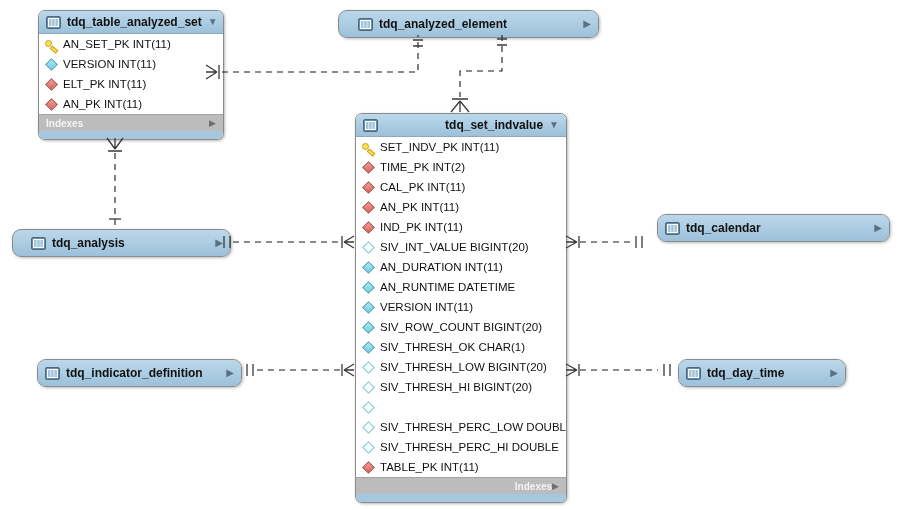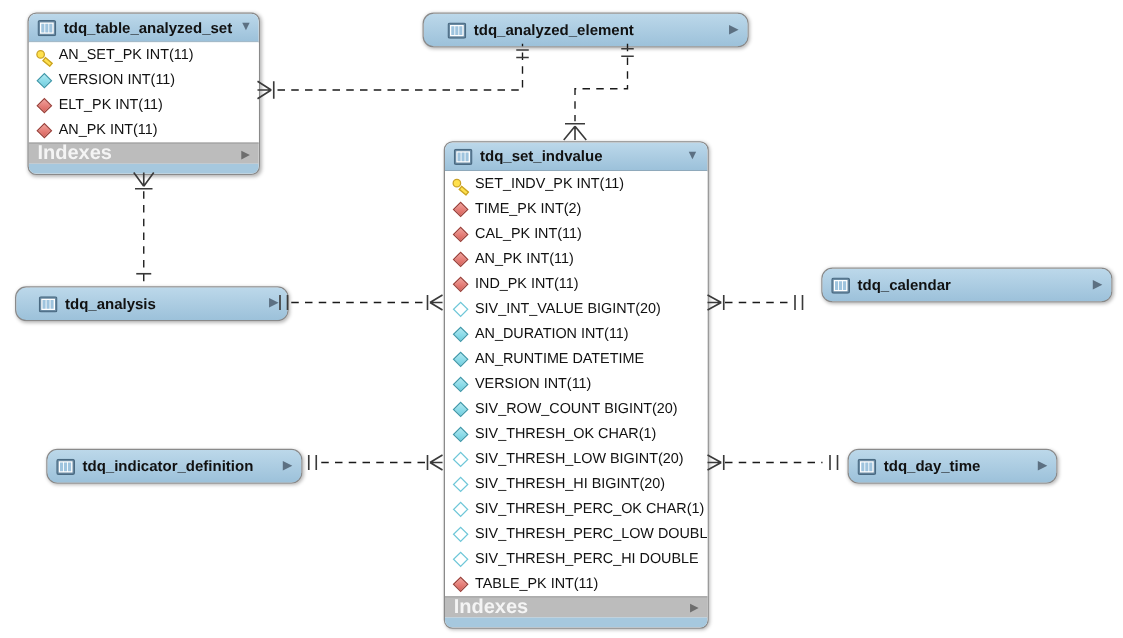--- a/index.html
+++ b/index.html
@@ -24,21 +24,21 @@
       border:1.5px solid #c9a227;background:#ffe14d;}
   .primary-key-icon::after{content:"";position:absolute;left:6px;top:7px;width:6px;height:2px;background:#ffe14d;
       border:1px solid #c9a227;transform:rotate(40deg);transform-origin:left center;}
   .fk-icon::before,.notnull-icon::before,.nullable-icon::before{content:"";position:absolute;left:2px;top:2px;
       width:7px;height:7px;transform:rotate(45deg);}
   .fk-icon::before{background:linear-gradient(135deg,#f2a09a,#d9615a);border:1px solid #9c3f38;}
   .notnull-icon::before{background:linear-gradient(135deg,#aee9f2,#6fcfe0);border:1px solid #3e99aa;}
   .nullable-icon::before{background:#fff;border:1px solid #6fc7d8;}
   .ftr{height:16px;display:flex;align-items:center;padding:0 7px;background:#bcbcbc;
        border-top:1px solid #a3a3a3;}
-  .ftr .flabel{font-size:16px;font-weight:bold;color:#f4f4f4;flex:1 1 auto;}
+  .ftr .flabel{font-size:10px;font-weight:bold;color:#f4f4f4;flex:1 1 auto;}
   .ftr .farrow{font-size:9px;color:#6e6e6e;line-height:1;}
   .strip{height:8px;background:#a6c8de;}
 
   
   .pill{height:26px;border-radius:9px;background:linear-gradient(#bcd8ea,#9cc1da);}
   .pill .caret{color:#5c7082;}
 </style>
 </head>
 <body>
 
@@ -67,21 +67,21 @@
       <path d="M344 242 L354 236 M344 242 L354 242 M344 242 L354 248 M342 236 V248"></path>
       <path d="M247 364 V376 M253 364 V376"></path>
       <path d="M344 370 L354 364 M344 370 L354 370 M344 370 L354 376 M342 364 V376"></path>
       <path d="M577 242 L566 236 M577 242 L566 242 M577 242 L566 248 M579 236 V248"></path>
       <path d="M636 236 V248 M642 236 V248"></path>
       <path d="M577 370 L566 364 M577 370 L566 370 M577 370 L566 376 M579 364 V376"></path>
       <path d="M664 364 V376 M670 364 V376"></path>
     </g>
   </svg>
 
-  <div class="ertable" style="left:22px;top:10px;width:184px;">
+  <div class="ertable" style="left:38px;top:10px;width:184px;">
     <div class="hdr">
       <span class="tblicon">
         <svg width="15" height="13" viewBox="0 0 15 13">
             <rect x="0.5" y="0.5" width="14" height="12" rx="1.5" fill="#6b8ba3" stroke="#4a6a82"></rect>
             <rect x="2" y="2" width="11" height="9" fill="#fff"></rect>
             <rect x="3" y="3" width="2.5" height="7" fill="#9fc4de"></rect>
             <rect x="6.2" y="3" width="2.5" height="7" fill="#9fc4de"></rect>
             <rect x="9.4" y="3" width="2.5" height="7" fill="#9fc4de"></rect>
           </svg>
       </span>
@@ -122,21 +122,21 @@
             <rect x="3" y="3" width="2.5" height="7" fill="#9fc4de"></rect>
             <rect x="6.2" y="3" width="2.5" height="7" fill="#9fc4de"></rect>
             <rect x="9.4" y="3" width="2.5" height="7" fill="#9fc4de"></rect>
           </svg>
       </span>
       <span class="tname">tdq_analyzed_element</span>
       <span class="caret">▶</span>
     </div>
   </div>
 
-  <div class="ertable" style="left:355px;top:113px;width:210px;">
+  <div class="ertable" style="left:355px;top:113px;width:210px;text-align:right;">
     <div class="hdr">
       <span class="tblicon">
         <svg width="15" height="13" viewBox="0 0 15 13">
             <rect x="0.5" y="0.5" width="14" height="12" rx="1.5" fill="#6b8ba3" stroke="#4a6a82"></rect>
             <rect x="2" y="2" width="11" height="9" fill="#fff"></rect>
             <rect x="3" y="3" width="2.5" height="7" fill="#9fc4de"></rect>
             <rect x="6.2" y="3" width="2.5" height="7" fill="#9fc4de"></rect>
             <rect x="9.4" y="3" width="2.5" height="7" fill="#9fc4de"></rect>
           </svg>
       </span>
@@ -191,21 +191,20 @@
         <div class="crow">
           <span class="cicon nullable-icon"></span>
           <span class="ctext">SIV_THRESH_LOW BIGINT(20)</span>
         </div>
         <div class="crow">
           <span class="cicon nullable-icon"></span>
           <span class="ctext">SIV_THRESH_HI BIGINT(20)</span>
         </div>
         <div class="crow">
           <span class="cicon nullable-icon"></span>
-          <span class="ctext">SIV_THRESH_PERC_OK CHAR(1)</span>
         </div>
         <div class="crow">
           <span class="cicon nullable-icon"></span>
           <span class="ctext">SIV_THRESH_PERC_LOW DOUBLE</span>
         </div>
         <div class="crow">
           <span class="cicon nullable-icon"></span>
           <span class="ctext">SIV_THRESH_PERC_HI DOUBLE</span>
         </div>
         <div class="crow">

